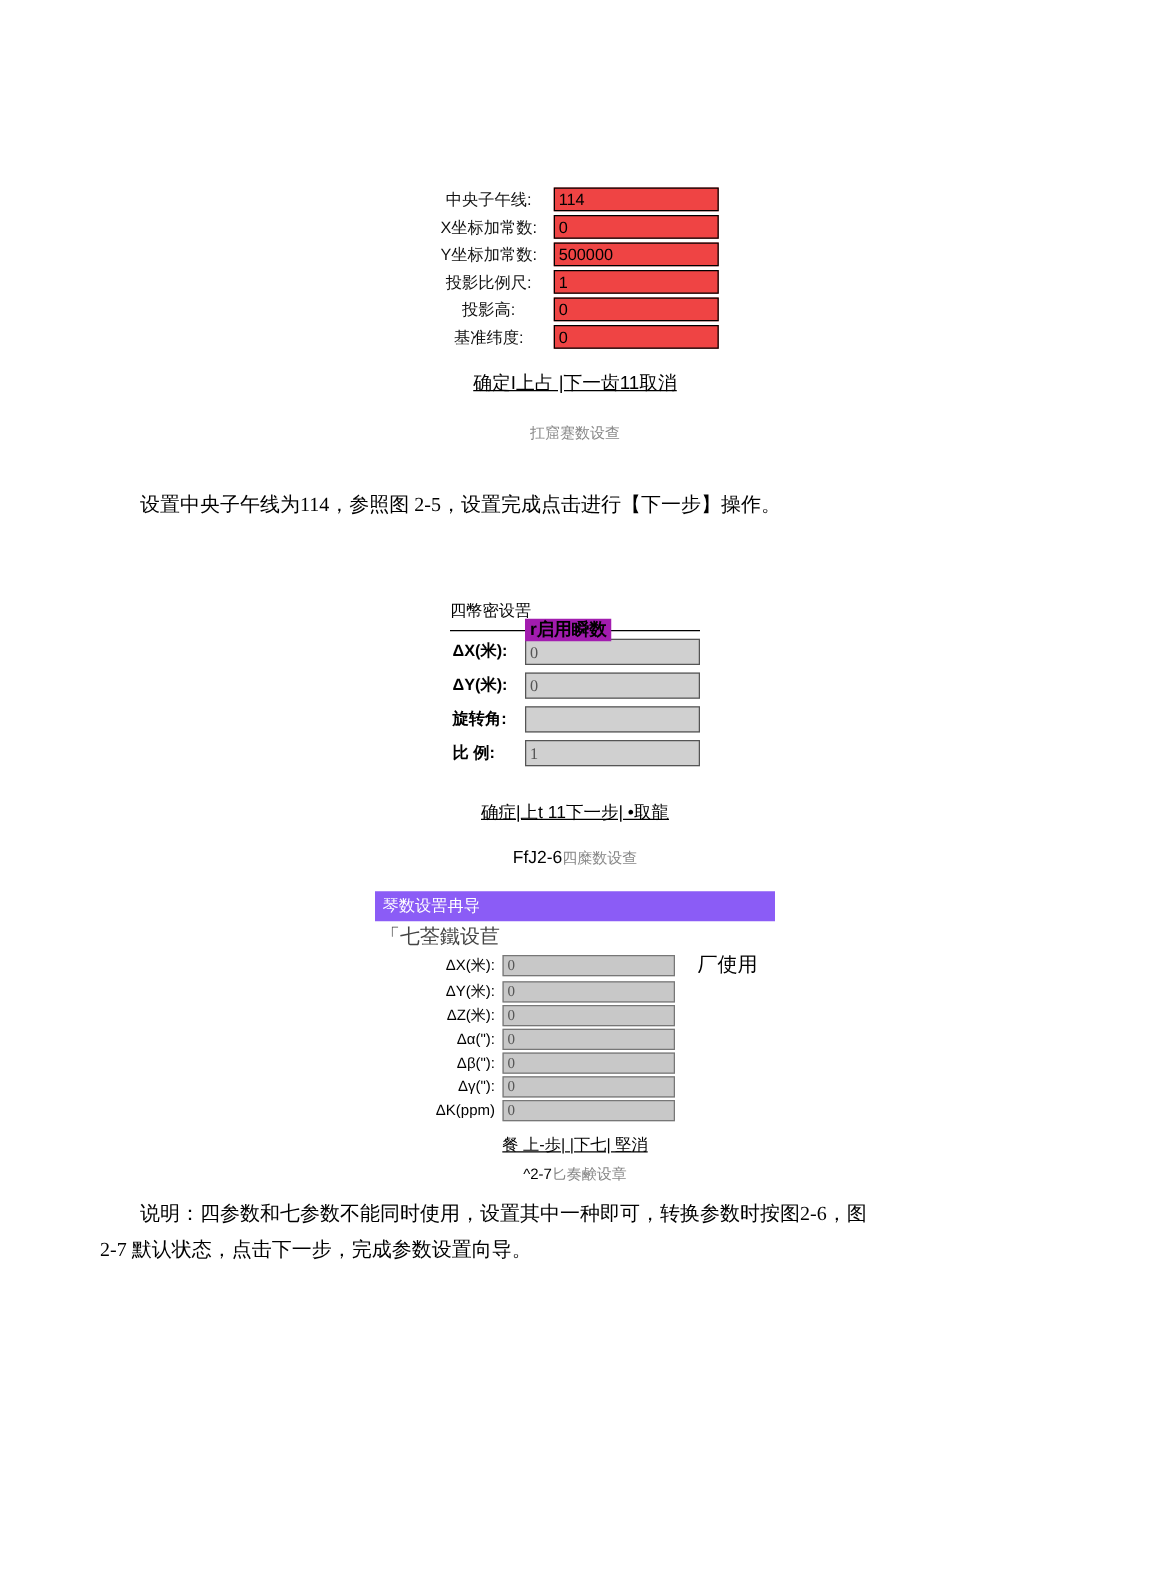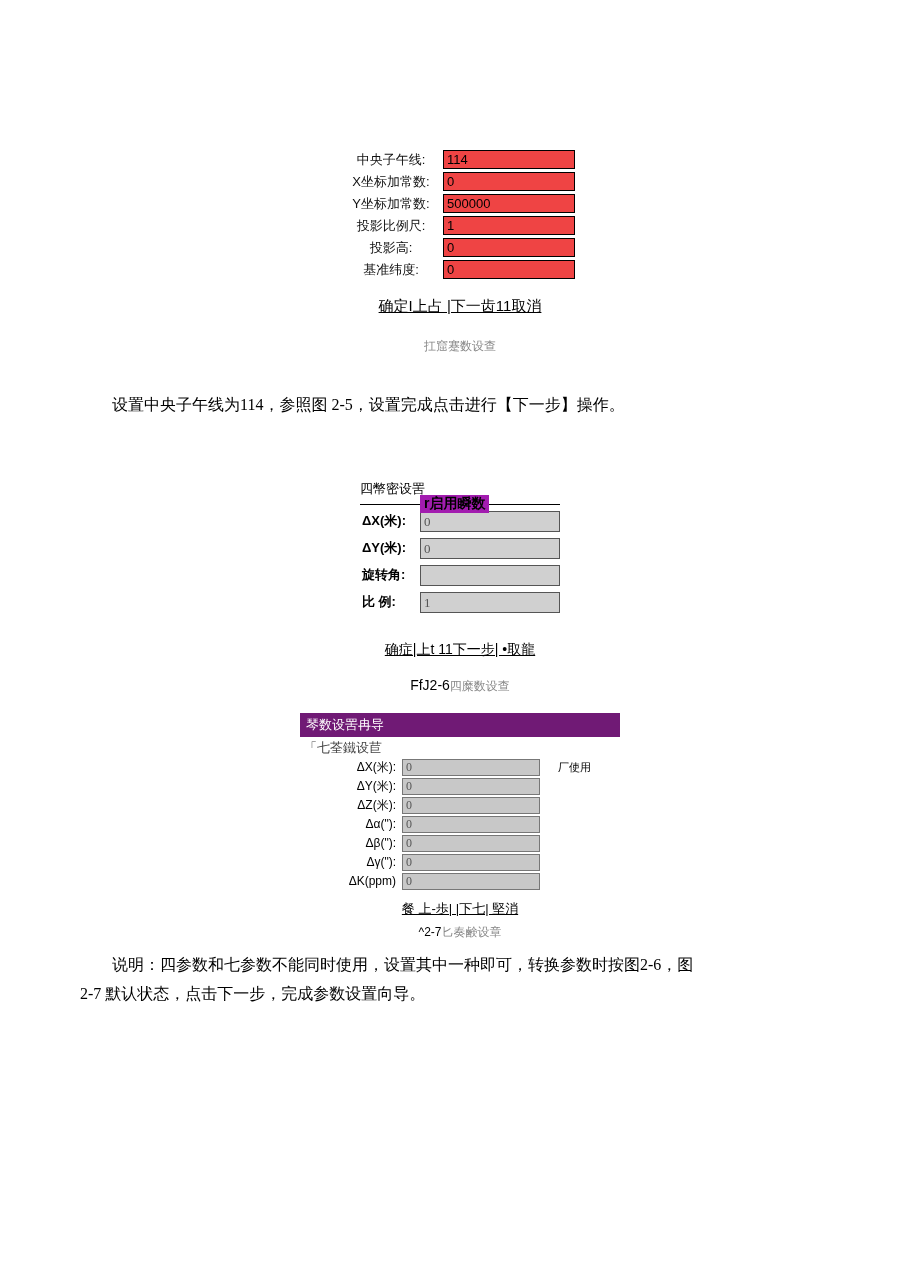--- a/index.html
+++ b/index.html
@@ -128,29 +128,29 @@
     margin-top: 18px;
   }
   .caption-mixed .g { color: #888; font-size: 12px; }
   
   .dialog3-wrap { margin-top: 18px; }
   .dialog3 {
     width: 320px;
     margin: 0 auto;
   }
   .dialog3 .titlebar {
-    background: #701a75;
+    background: #8b5cf6;
     color: #fff;
     font-family: Liberation Sans, sans-serif;
     font-size: 13px;
     padding: 3px 6px;
   }
   .dialog3 .group-label {
     font-family: "SimSun", sans-serif;
-    font-size: 13px;
+    font-size: 16px;
     color: #444;
     padding: 2px 0 0 4px;
   }
   .dialog3 .row {
     display: flex;
     align-items: center;
     margin-top: 2px;
   }
   .dialog3 .lbl {
     width: 96px;
@@ -164,21 +164,21 @@
     border: 1px solid #777;
     background: #c8c8c8;
     color: #555;
     font-size: 12px;
     padding: 1px 3px;
     height: 13px;
     line-height: 13px;
   }
   .dialog3 .side {
     font-family: "SimSun", sans-serif;
-    font-size: 11px;
+    font-size: 16px;
     padding-left: 18px;
   }
   .link-line3 {
     text-align: center;
     font-family: "SimSun", sans-serif;
     font-size: 13px;
     text-decoration: underline;
     margin-top: 10px;
   }
   .caption3 {

